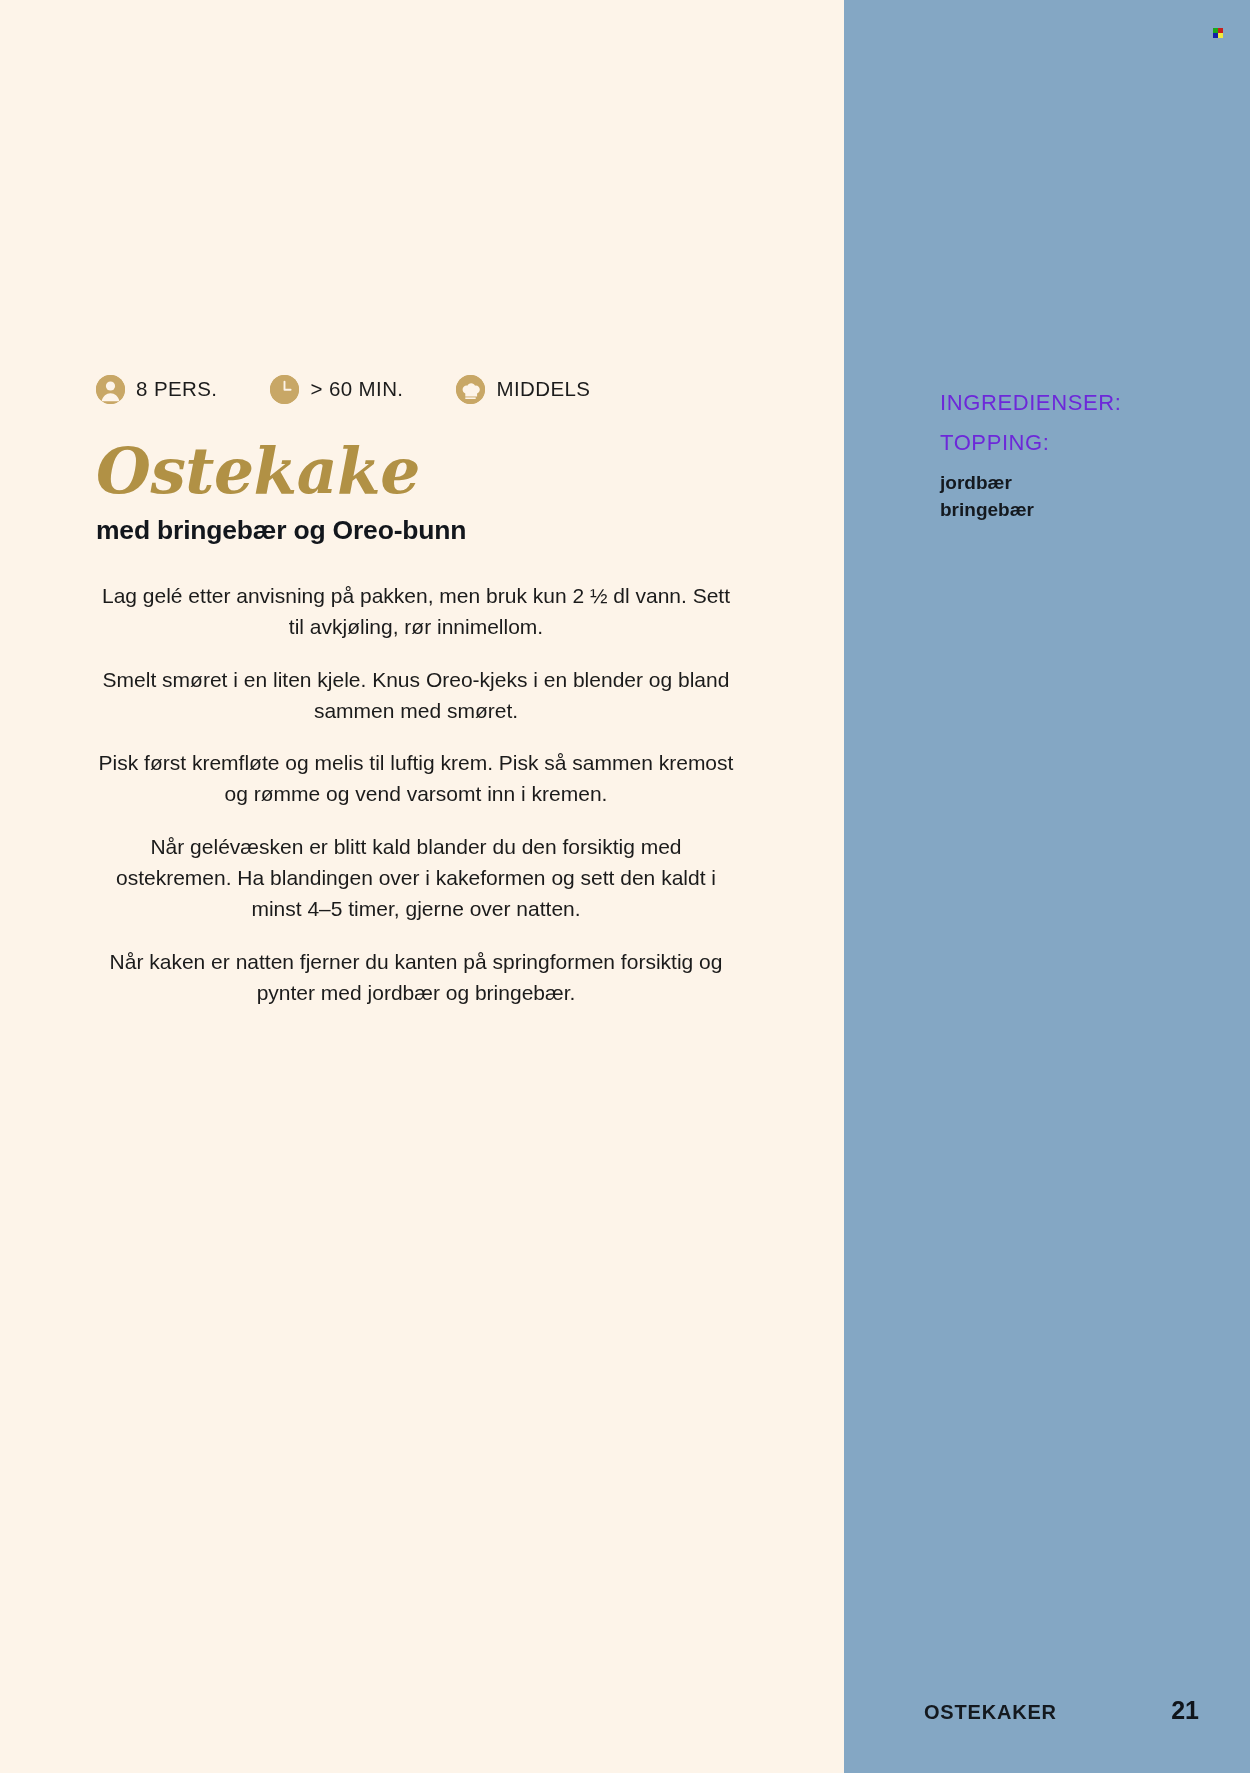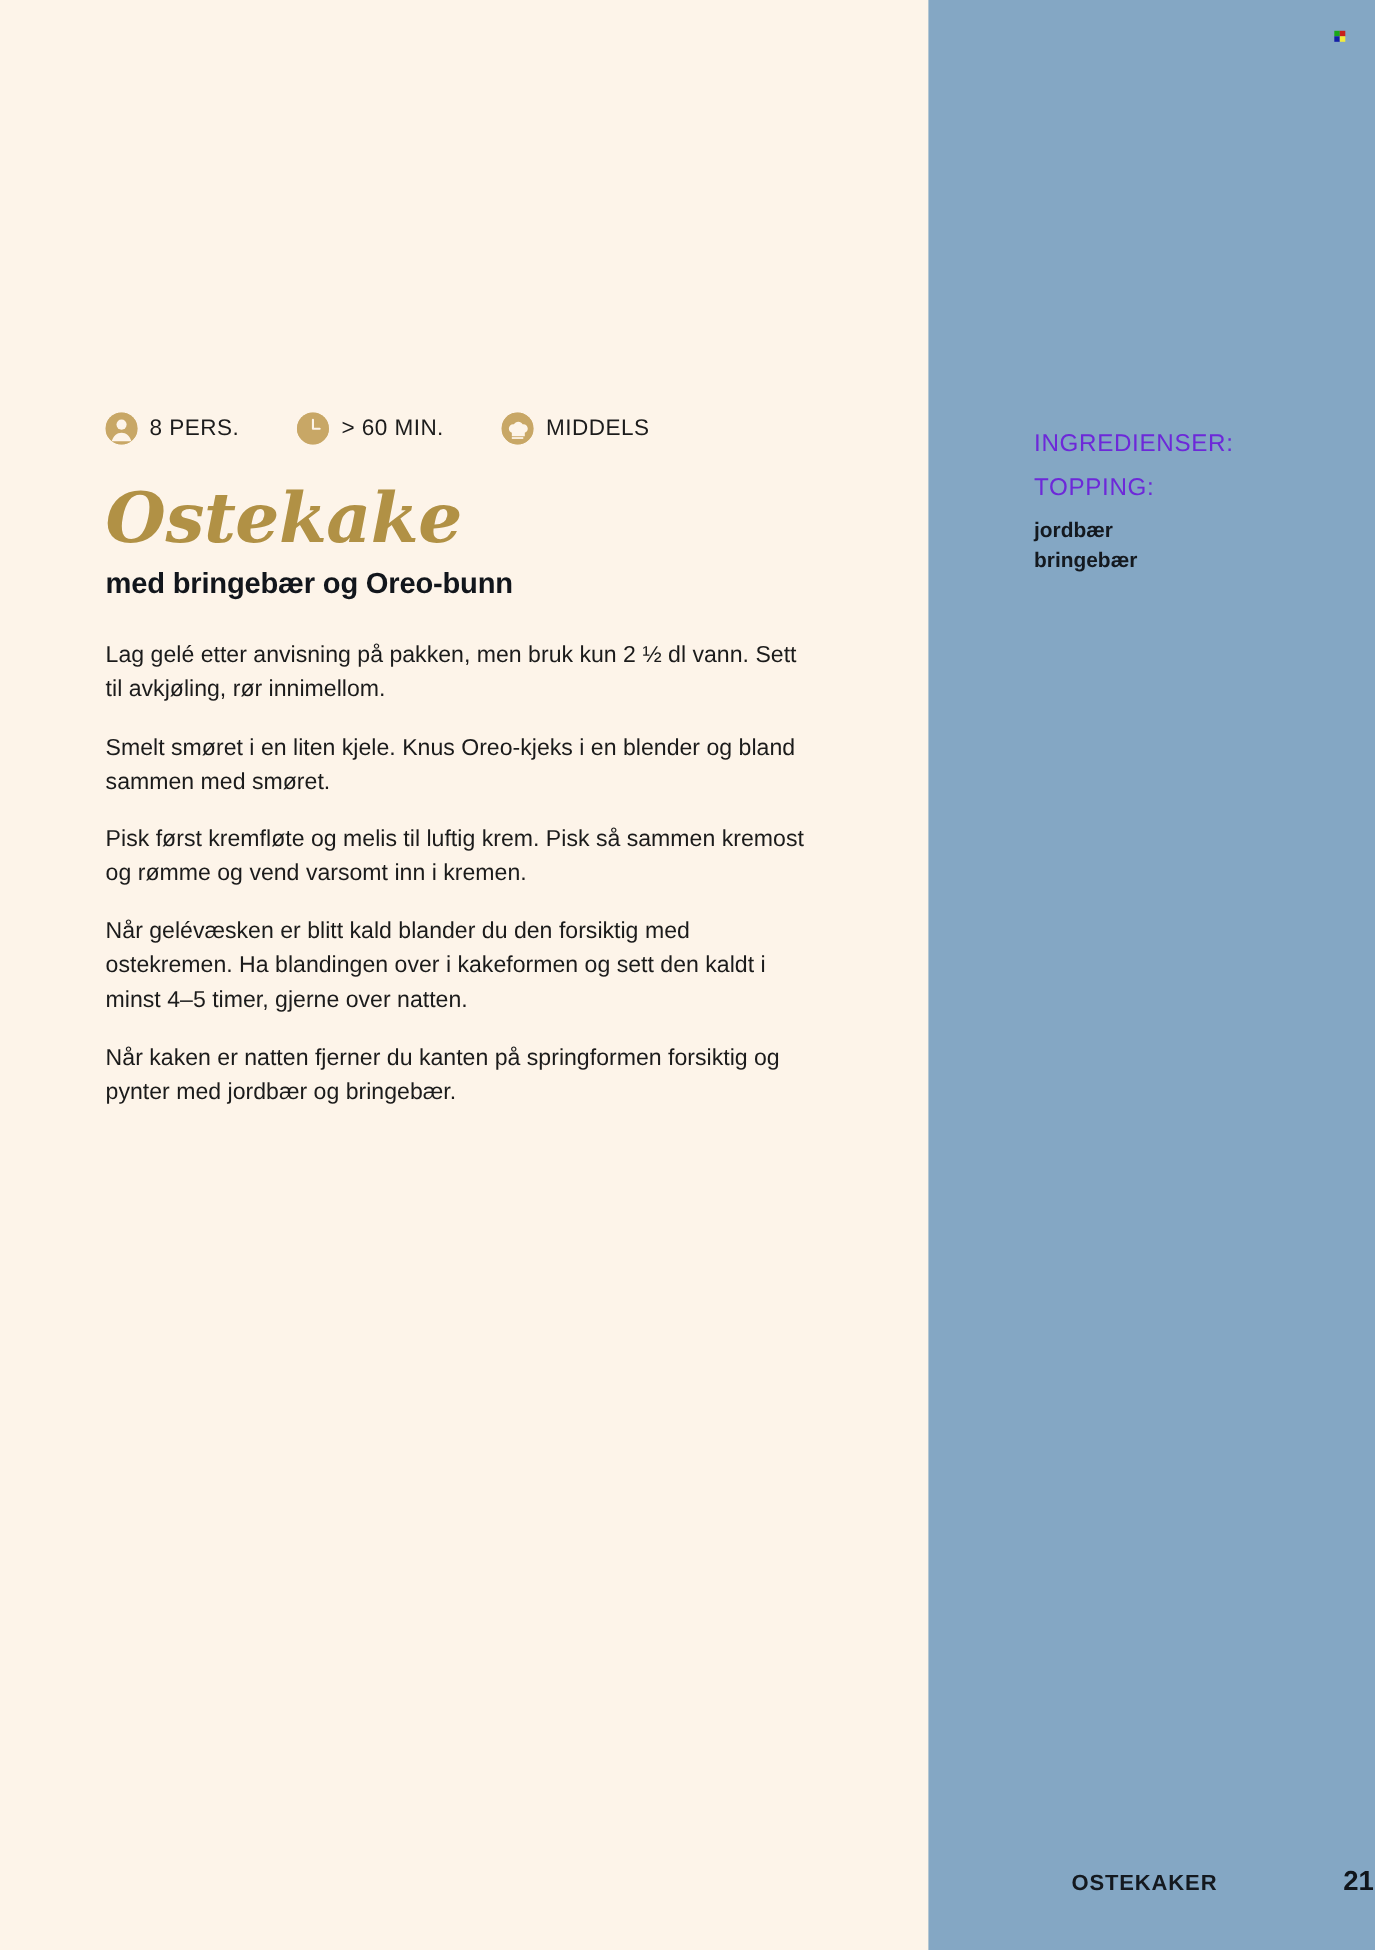--- a/index.html
+++ b/index.html
@@ -96,20 +96,21 @@
     margin: 0 0 34px 0;
   }
 
   
   .step {
     font-size: 21px;
     line-height: 1.49;
     color: #1B1B1B;
     margin: 0 0 21px 0;
     max-width: 640px;
+    text-align: center;
   }
   .step:last-child { margin-bottom: 0; }
 
   
   #ingredients-block {
     position: absolute;
     left: 940px;
     top: 390px;
     width: 300px;
   }
@@ -130,21 +131,21 @@
     font-weight: bold;
     line-height: 1.4;
     color: #14191F;
     white-space: nowrap;
   }
   #topping-list { margin-bottom: 0; }
 
   
   #footer {
     position: absolute;
-    left: 974px;
+    left: 924px;
     top: 1696px;
     width: 275px;
     display: flex;
     align-items: baseline;
     justify-content: space-between;
   }
   #footer-section {
     font-size: 20px;
     font-weight: bold;
     letter-spacing: 0.8px;

